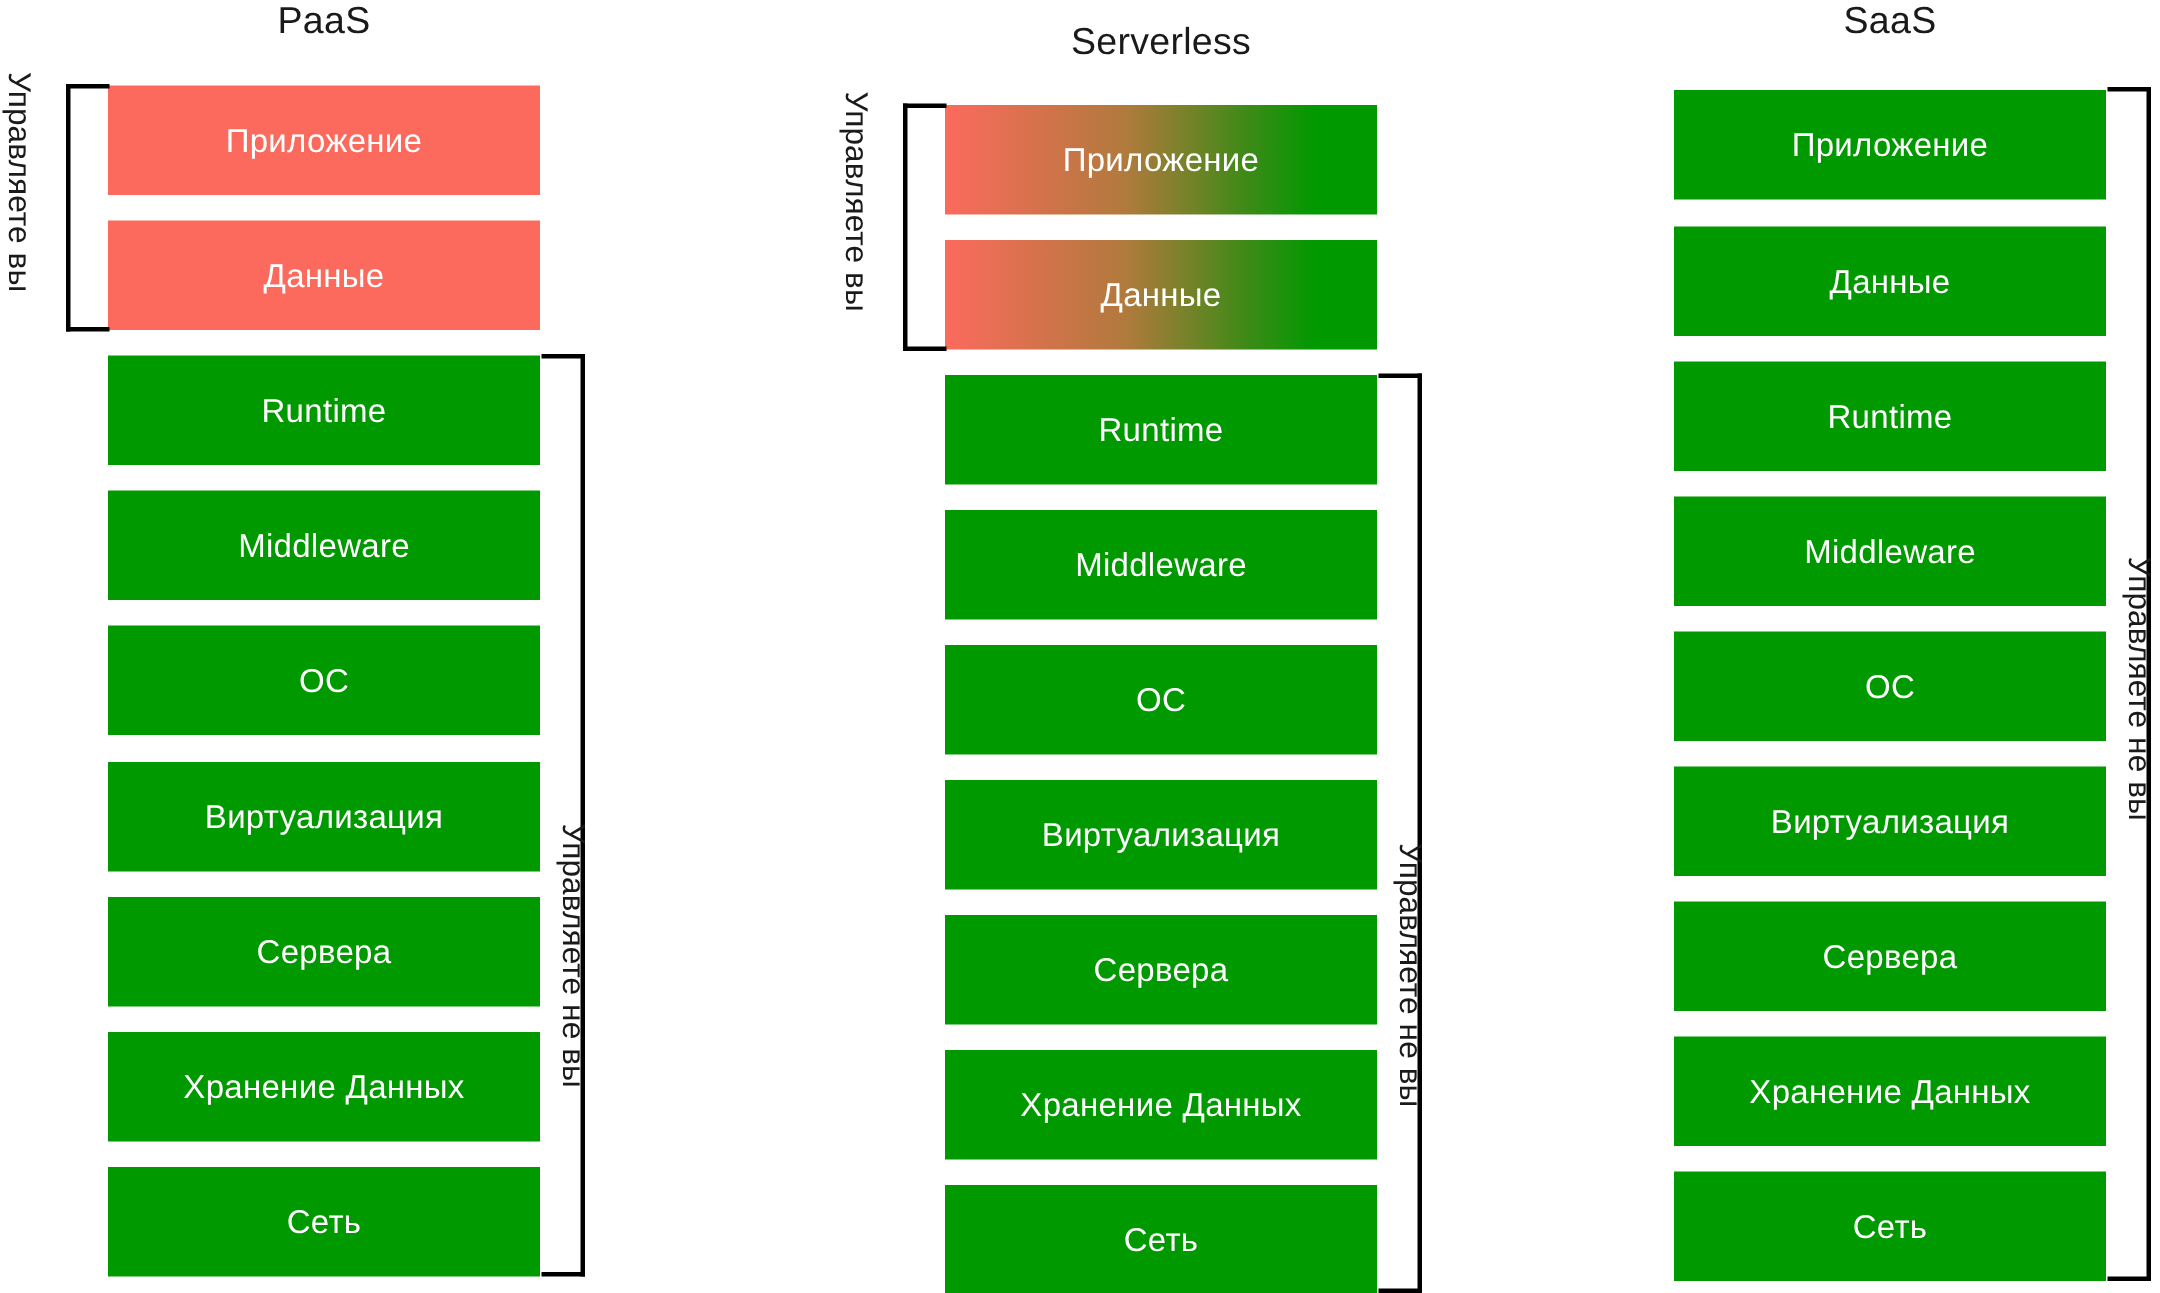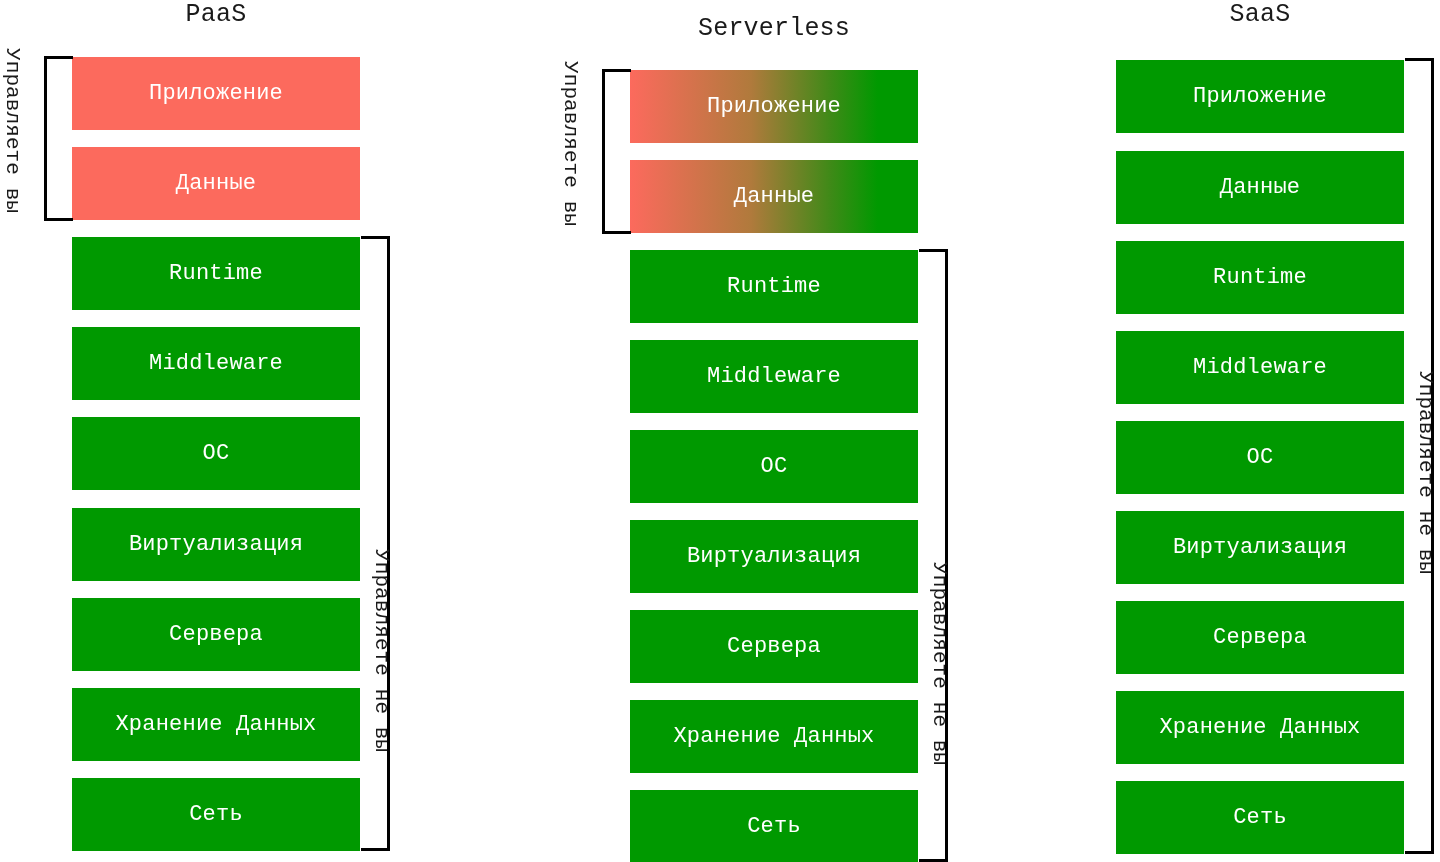--- a/index.html
+++ b/index.html
@@ -12,21 +12,20 @@
     width: 1440px;
     height: 862px;
     font-family: "Liberation Sans", "DejaVu Sans", sans-serif;
     overflow: hidden;
   }
   #diagram {
     position: relative;
     width: 1440px;
     height: 862px;
     background: #ffffff;
-    font-family: Liberation Mono, monospace;
   }
 
   
   .col-title {
     position: absolute;
     text-align: center;
     font-size: 25px;
     color: #1a1a1a;
     font-weight: 400;
     letter-spacing: 0.2px;

